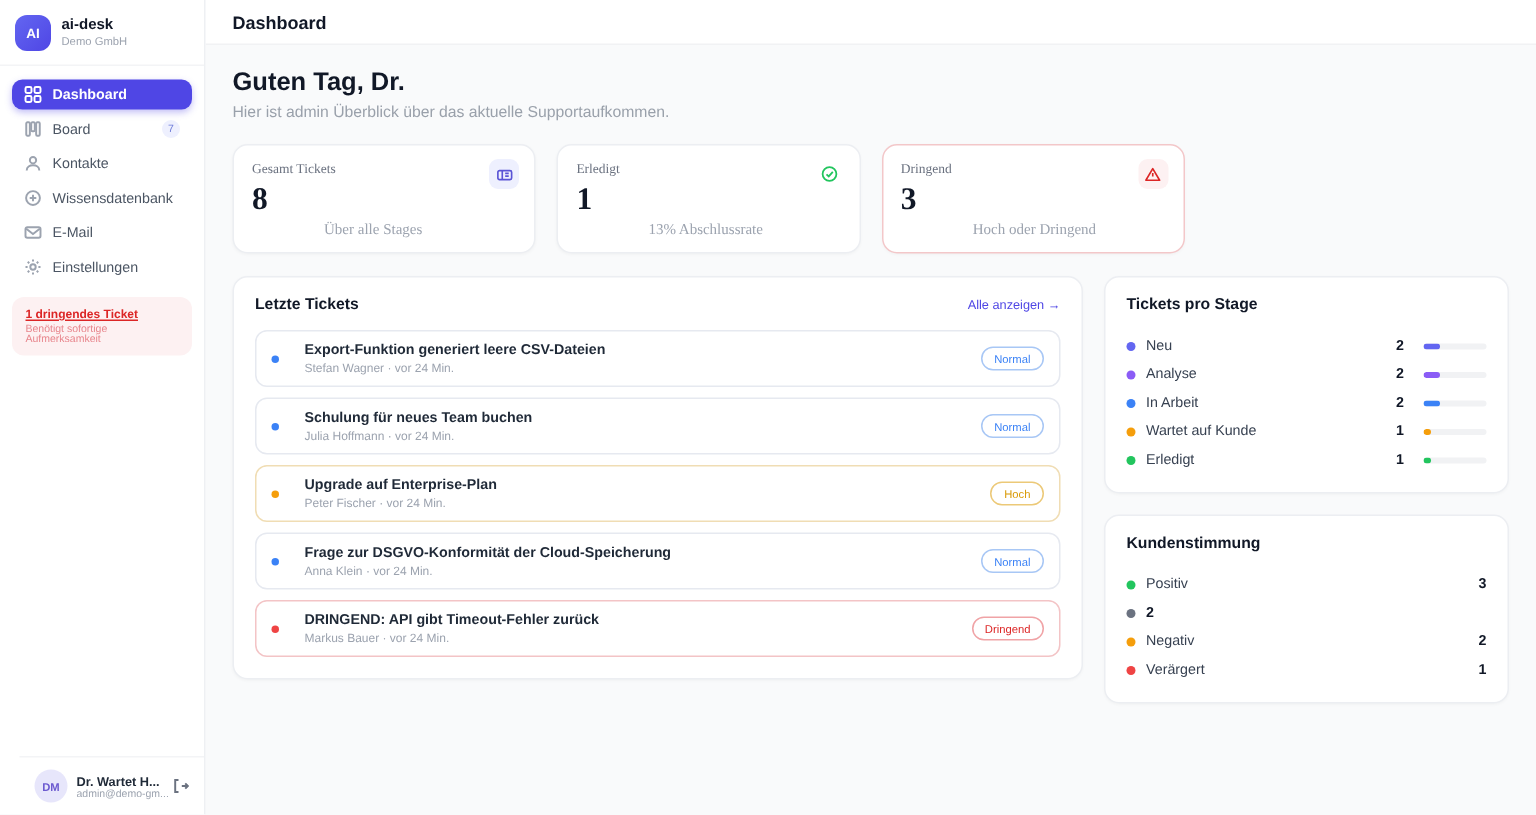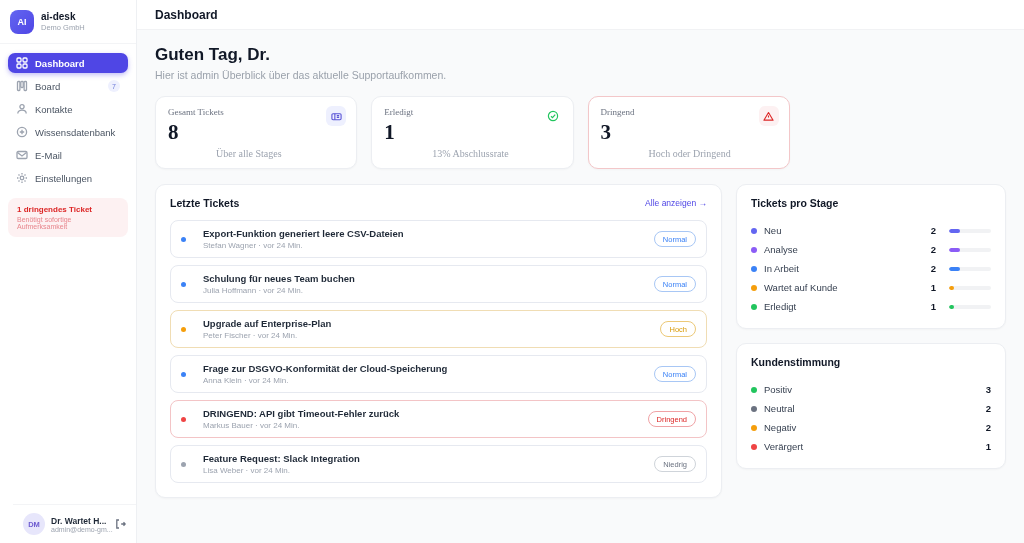--- a/index.html
+++ b/index.html
@@ -17,21 +17,21 @@
   .sb-org { font-size:7.5px; color:#9ca3af; line-height:1.3; }
   nav { padding:9px 8px 0 8px; display:flex; flex-direction:column; gap:3px; }
   .nav-item { display:flex; align-items:center; gap:7px; height:20px; padding:0 8px; border-radius:7px;
     font-size:9.5px; color:#4b5563; cursor:pointer; }
   .nav-item .ni-icon { width:12px; height:12px; color:#9ca3af; flex:none; display:flex; align-items:center; justify-content:center; }
   .nav-item.active { background:#4f46e5; color:#ffffff; box-shadow:0 2px 5px rgba(79,70,229,.35); font-weight:bold; }
   .nav-item.active .ni-icon { color:#ffffff; }
   .nav-badge { margin-left:auto; background:#eef0fe; color:#6d7bd8; font-size:7px; min-width:12px; height:12px;
     border-radius:999px; display:flex; align-items:center; justify-content:center; padding:0 3px; }
   .sb-alert { margin:10px 8px 0 8px; background:#fdf1f2; border-radius:8px; padding:7px 9px; cursor:pointer; }
-  .sb-alert-title { font-size:8px; font-weight:bold; color:#dc2626; }
+  .sb-alert-title { font-size:8px; font-weight:bold; color:#dc2626;text-decoration:underline; }
   .sb-alert-sub { font-size:7px; color:#e8868d; margin-top:2px; }
   .sb-footer { position:absolute; left:13px; right:0; bottom:0; border-top:1px solid #f3f4f6;
     display:flex; align-items:center; gap:6px; padding:8px 10px; background:#fff; }
   .sb-avatar { width:22px; height:22px; border-radius:50%; background:#e7e6fb; color:#6d5bd0;
     font-size:7.5px; font-weight:bold; display:flex; align-items:center; justify-content:center; flex:none; }
   .sb-user { flex:1; min-width:0; }
   .sb-user-name { font-size:8.5px; font-weight:bold; color:#1f2937; white-space:nowrap; }
   .sb-user-mail { font-size:7px; color:#9ca3af; white-space:nowrap; }
   .sb-logout { color:#6b7280; cursor:pointer; display:flex; }
 
@@ -271,28 +271,20 @@
             <span class="t-badge">Normal</span>
           </div>
           <div class="ticket-row p-dringend">
             <span class="t-dot" style="background: rgb(239, 68, 68);"></span>
             <span class="t-body">
               <span class="t-title" style="display:block">DRINGEND: API gibt Timeout-Fehler zurück</span>
               <span class="t-meta" style="display:block">Markus Bauer · vor 24 Min.</span>
             </span>
             <span class="t-badge">Dringend</span>
           </div>
-          <div class="ticket-row p-niedrig">
-            <span class="t-dot" style="background: rgb(156, 163, 175);"></span>
-            <span class="t-body">
-              <span class="t-title" style="display:block">Feature Request: Slack Integration</span>
-              <span class="t-meta" style="display:block">Lisa Weber · vor 24 Min.</span>
-            </span>
-            <span class="t-badge">Niedrig</span>
-          </div>
         </section>
 
         <div class="right-col">
           <section class="panel">
             <div class="panel-head" style="margin-bottom:12px;">
               <span class="panel-title">Tickets pro Stage</span>
             </div>
             <div class="stage-row">
               <span class="s-dot" style="background: rgb(99, 102, 241);"></span>
               <span class="s-label">Neu</span>
@@ -339,21 +331,20 @@
             <div class="panel-head" style="margin-bottom:12px;">
               <span class="panel-title">Kundenstimmung</span>
             </div>
             <div class="sent-row">
               <span class="s-dot" style="background: rgb(34, 197, 94);"></span>
               <span class="s-label">Positiv</span>
               <span class="sent-count">3</span>
             </div>
             <div class="sent-row">
               <span class="s-dot" style="background: rgb(107, 114, 128);"></span>
-              <span class="s-label">Neutral</span>
               <span class="sent-count">2</span>
             </div>
             <div class="sent-row">
               <span class="s-dot" style="background: rgb(245, 158, 11);"></span>
               <span class="s-label">Negativ</span>
               <span class="sent-count">2</span>
             </div>
             <div class="sent-row">
               <span class="s-dot" style="background: rgb(239, 68, 68);"></span>
               <span class="s-label">Verärgert</span>

